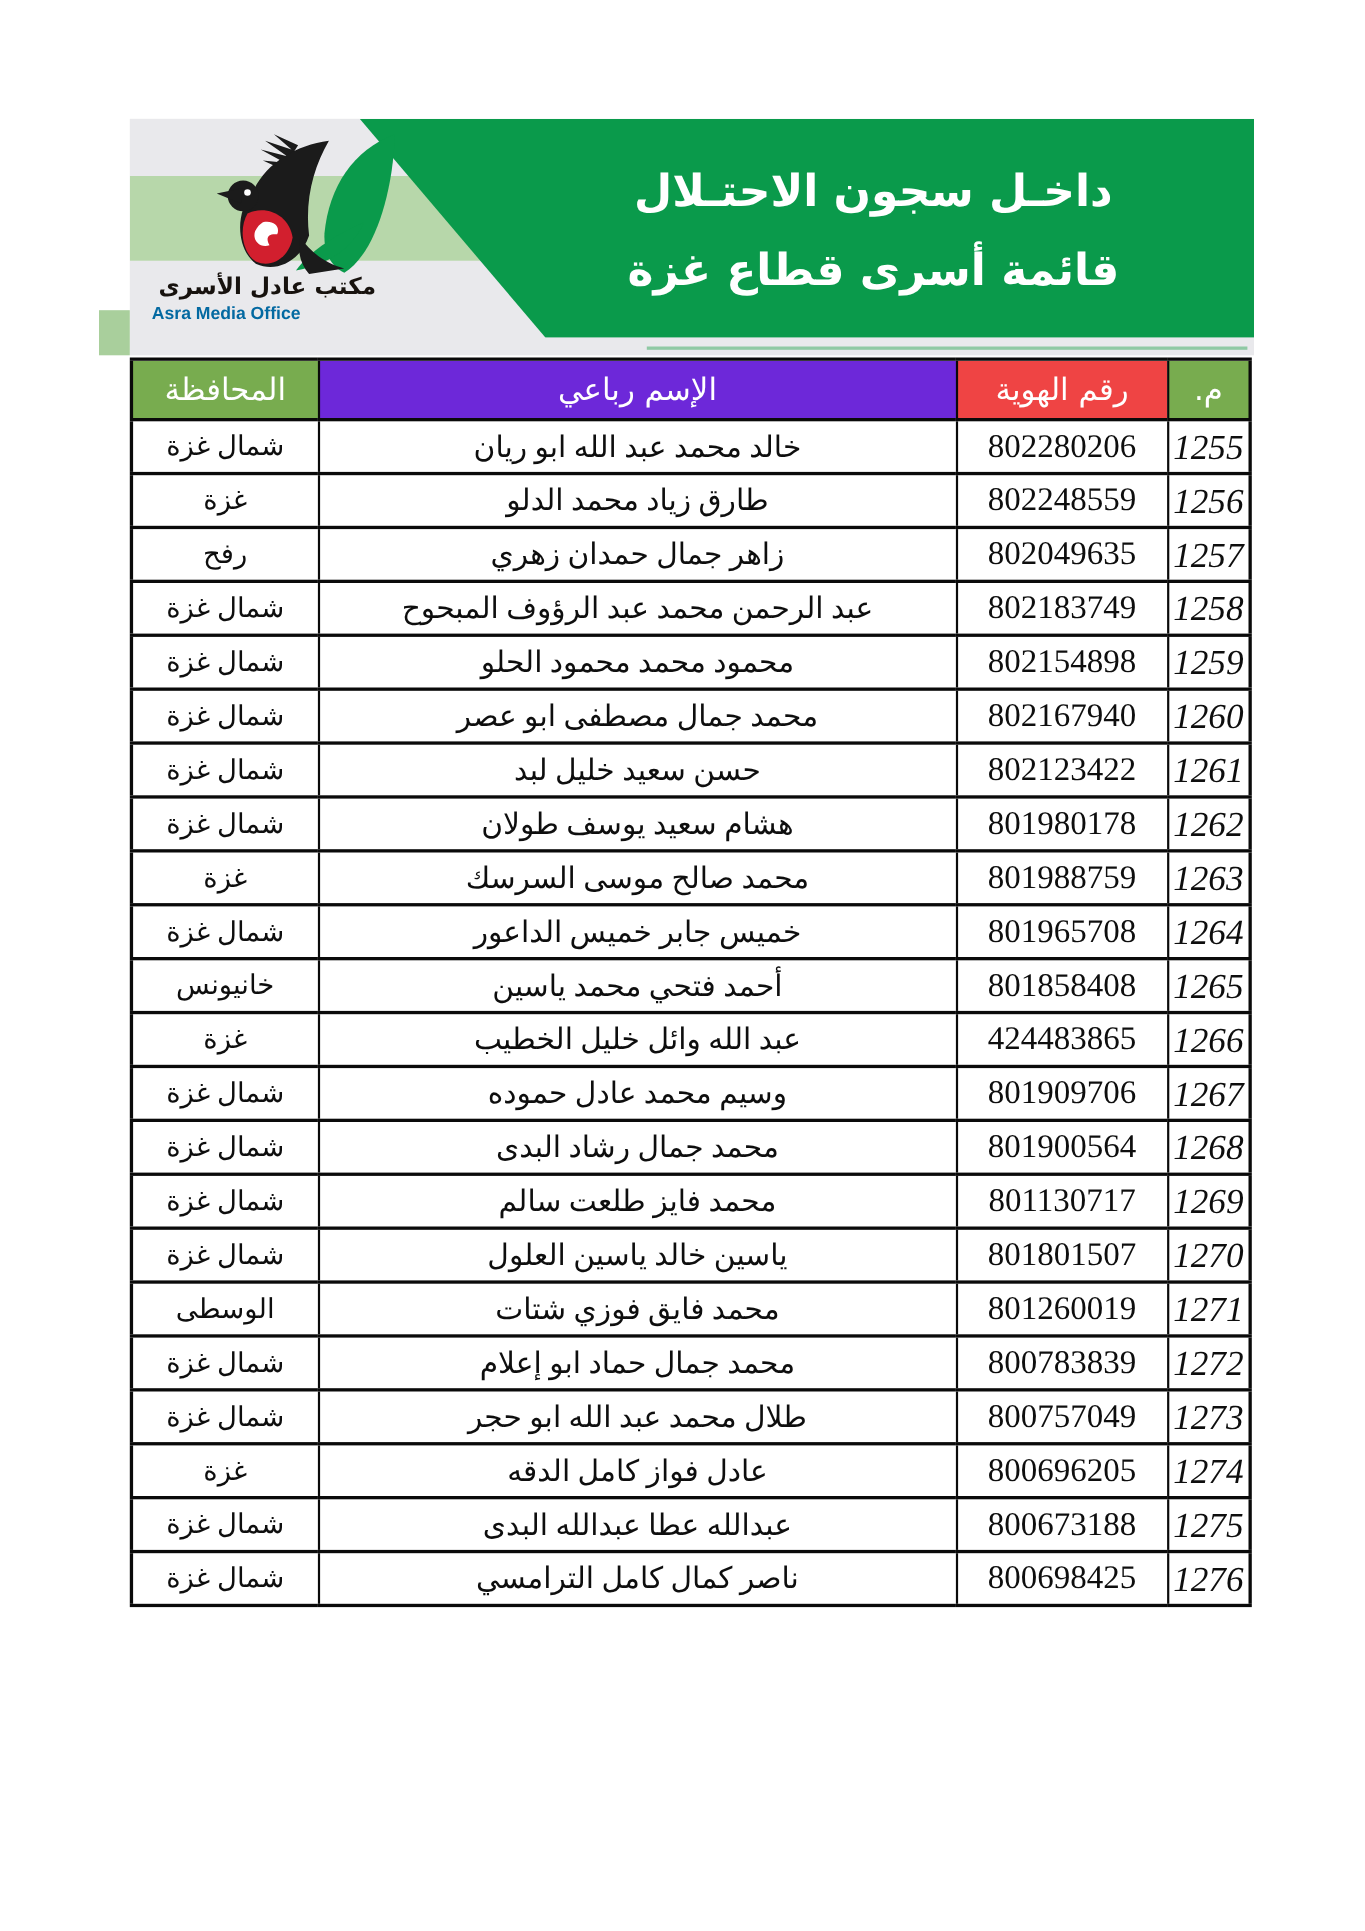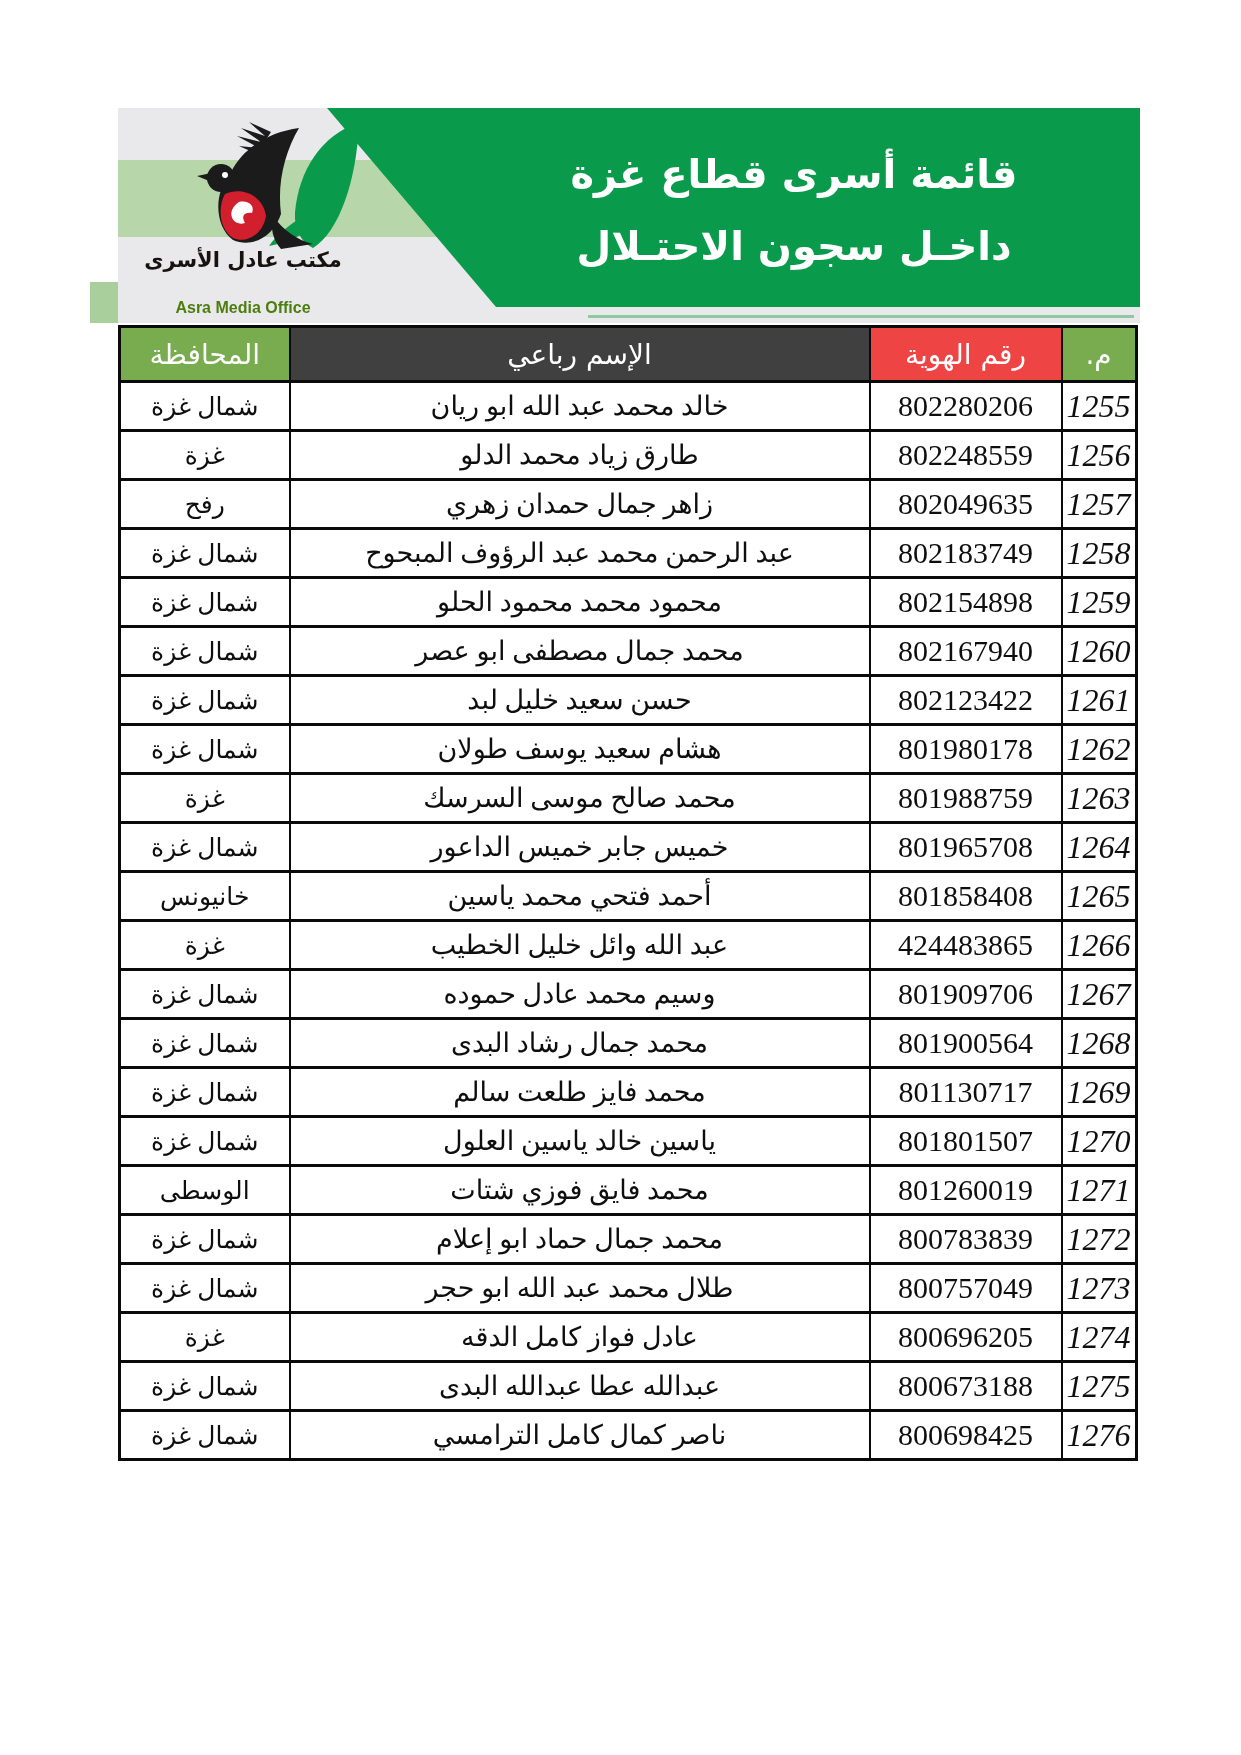--- a/index.html
+++ b/index.html
@@ -33,24 +33,23 @@
   }
   .logo{
     position:absolute;left:0;top:0;width:340px;height:215px;z-index:3;
   }
   .logo svg{position:absolute;left:55px;top:12px;}
   .logo-ar{
     position:absolute;left:20px;top:140px;width:210px;text-align:center;
     font-weight:bold;font-size:21px;color:#17120e;direction:rtl;
   }
   .logo-en{
-    position:absolute;left:20px;top:169px;width:210px;text-align:center;
-    font-weight:bold;font-size:16px;color:#4d7c0f;
+    position:absolute;left:20px;top:169px;width:210px;
+    font-weight:bold;font-size:16px;color:#0369a1;
     font-family:"Liberation Sans","DejaVu Sans",sans-serif;
-    margin-top:22px;
   }
   .sliver{
     position:absolute;left:90px;top:282px;width:28px;height:41px;z-index:0;
   }
 
   
   table.list{
     position:absolute;left:118px;top:325px;
     border-collapse:collapse;table-layout:fixed;
     direction:rtl;
@@ -76,22 +75,22 @@
 </style>
 </head>
 <body>
 
 <div class="page">
 
   <div class="banner" style="background: rgb(233, 233, 236);">
     <div class="band" style="background: rgb(183, 215, 170);"></div>
     <div class="green-shape" style="background: rgb(10, 154, 75);">
       <div class="titles">
+        <div>داخـل سجون الاحتـلال</div>
         <div>قائمة أسرى قطاع غزة</div>
-        <div>داخـل سجون الاحتـلال</div>
       </div>
     </div>
     <div class="thin-line"></div>
     <div class="logo">
       <svg width="240" height="130" viewBox="0 0 240 130">
 
         <path d="M186 2 C148 16 126 50 122 92 C121 110 128 122 140 128 C166 112 184 60 186 2 Z" fill="#0a9a4b"></path>
         <path d="M96 126 C128 120 148 104 158 82 C136 92 110 106 96 126 Z" fill="#0a9a4b"></path>
 
         <path d="M98 12 L76 2 L92 16 L68 8 L88 22 L64 16 L86 28 L66 26 L84 34 Z" fill="#1b1b1b"></path>
@@ -118,21 +117,21 @@
     <colgroup>
       <col class="c-idx">
         <col class="c-id">
         <col class="c-name">
         <col class="c-gov">
     </colgroup>
     <thead>
       <tr>
         <th style="background: rgb(120, 172, 79);">م.</th>
         <th style="background: #ef4444; margin-left: 17px;">رقم الهوية</th>
-        <th style="background: #404040;">الإسم رباعي</th>
+        <th style="background: #6d28d9;">الإسم رباعي</th>
         <th style="background: rgb(120, 172, 79);">المحافظة</th>
       </tr>
     </thead>
     <tbody id="rows">
         <tr>
       <td class="td-idx">1255</td>
       <td class="td-id">802280206</td>
       <td class="td-name">خالد محمد عبد الله ابو ريان</td>
       <td class="td-gov">شمال غزة</td>
     </tr>

